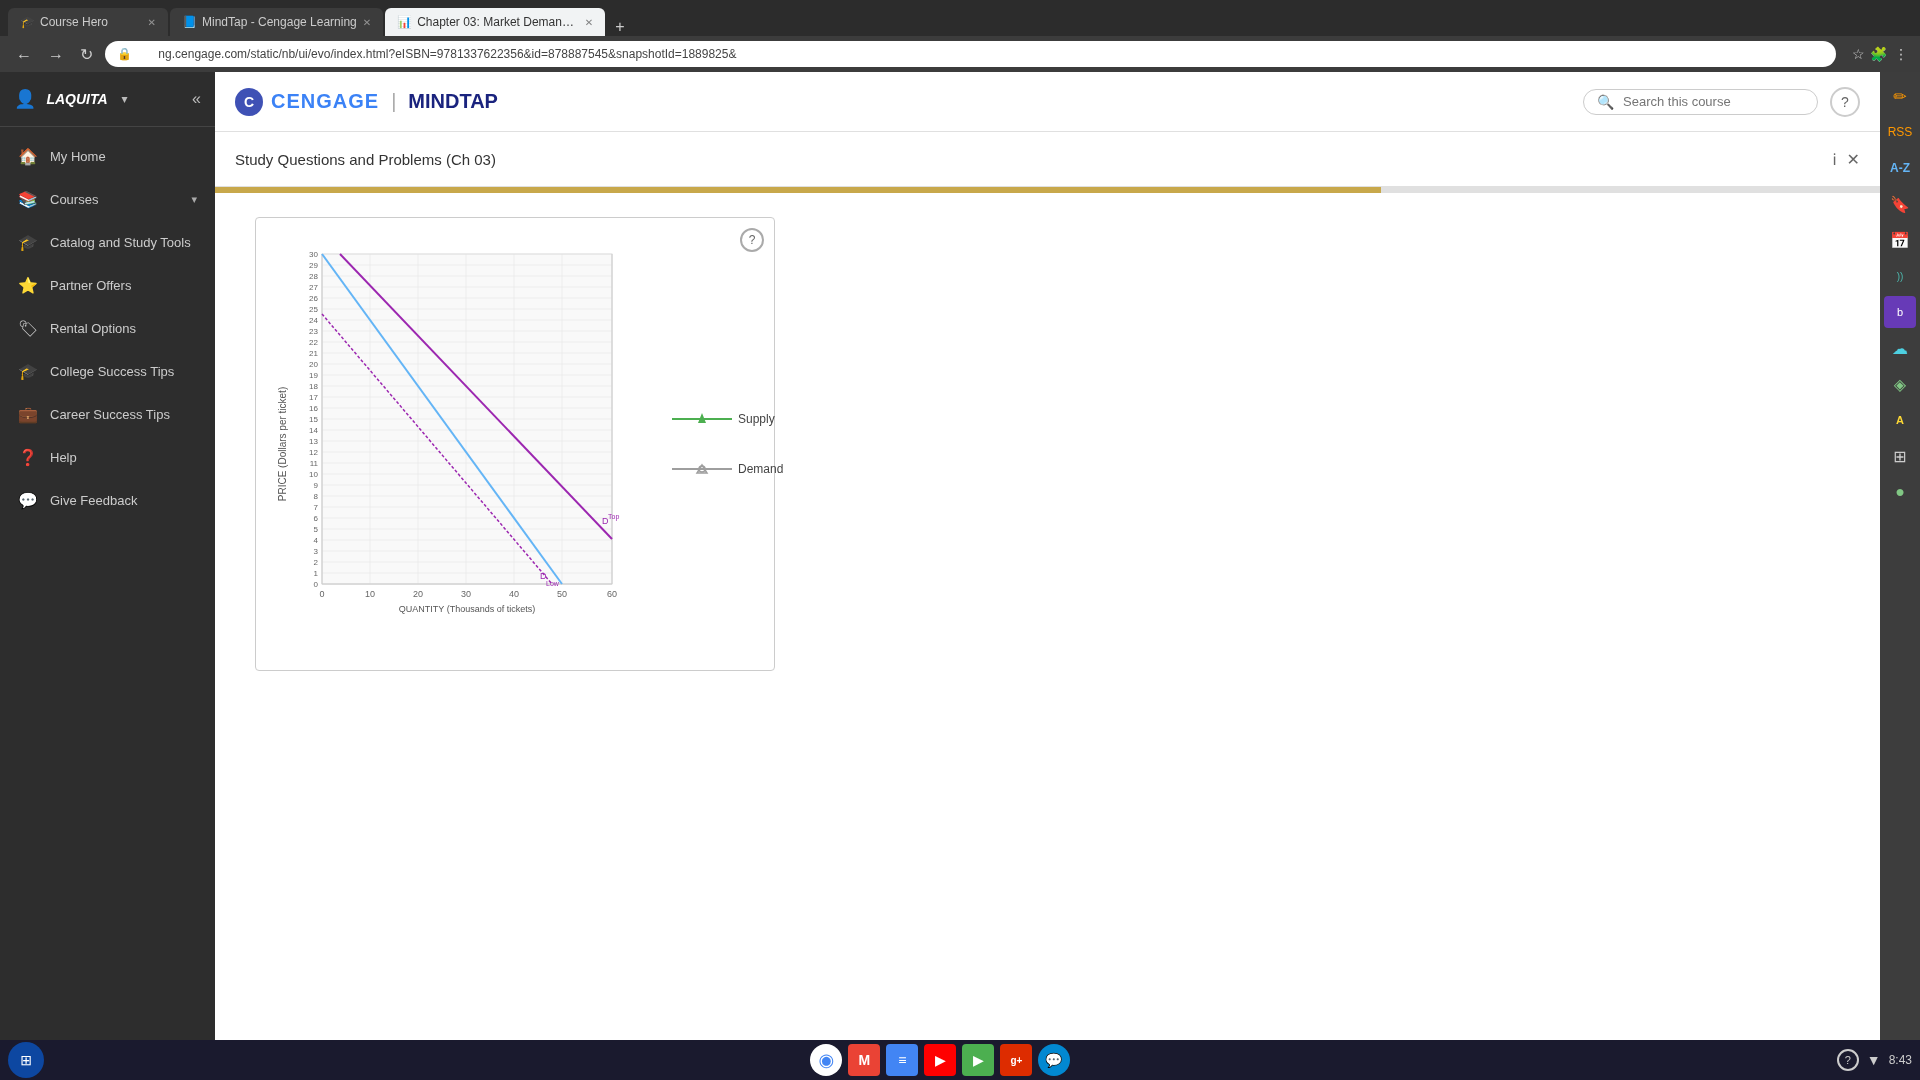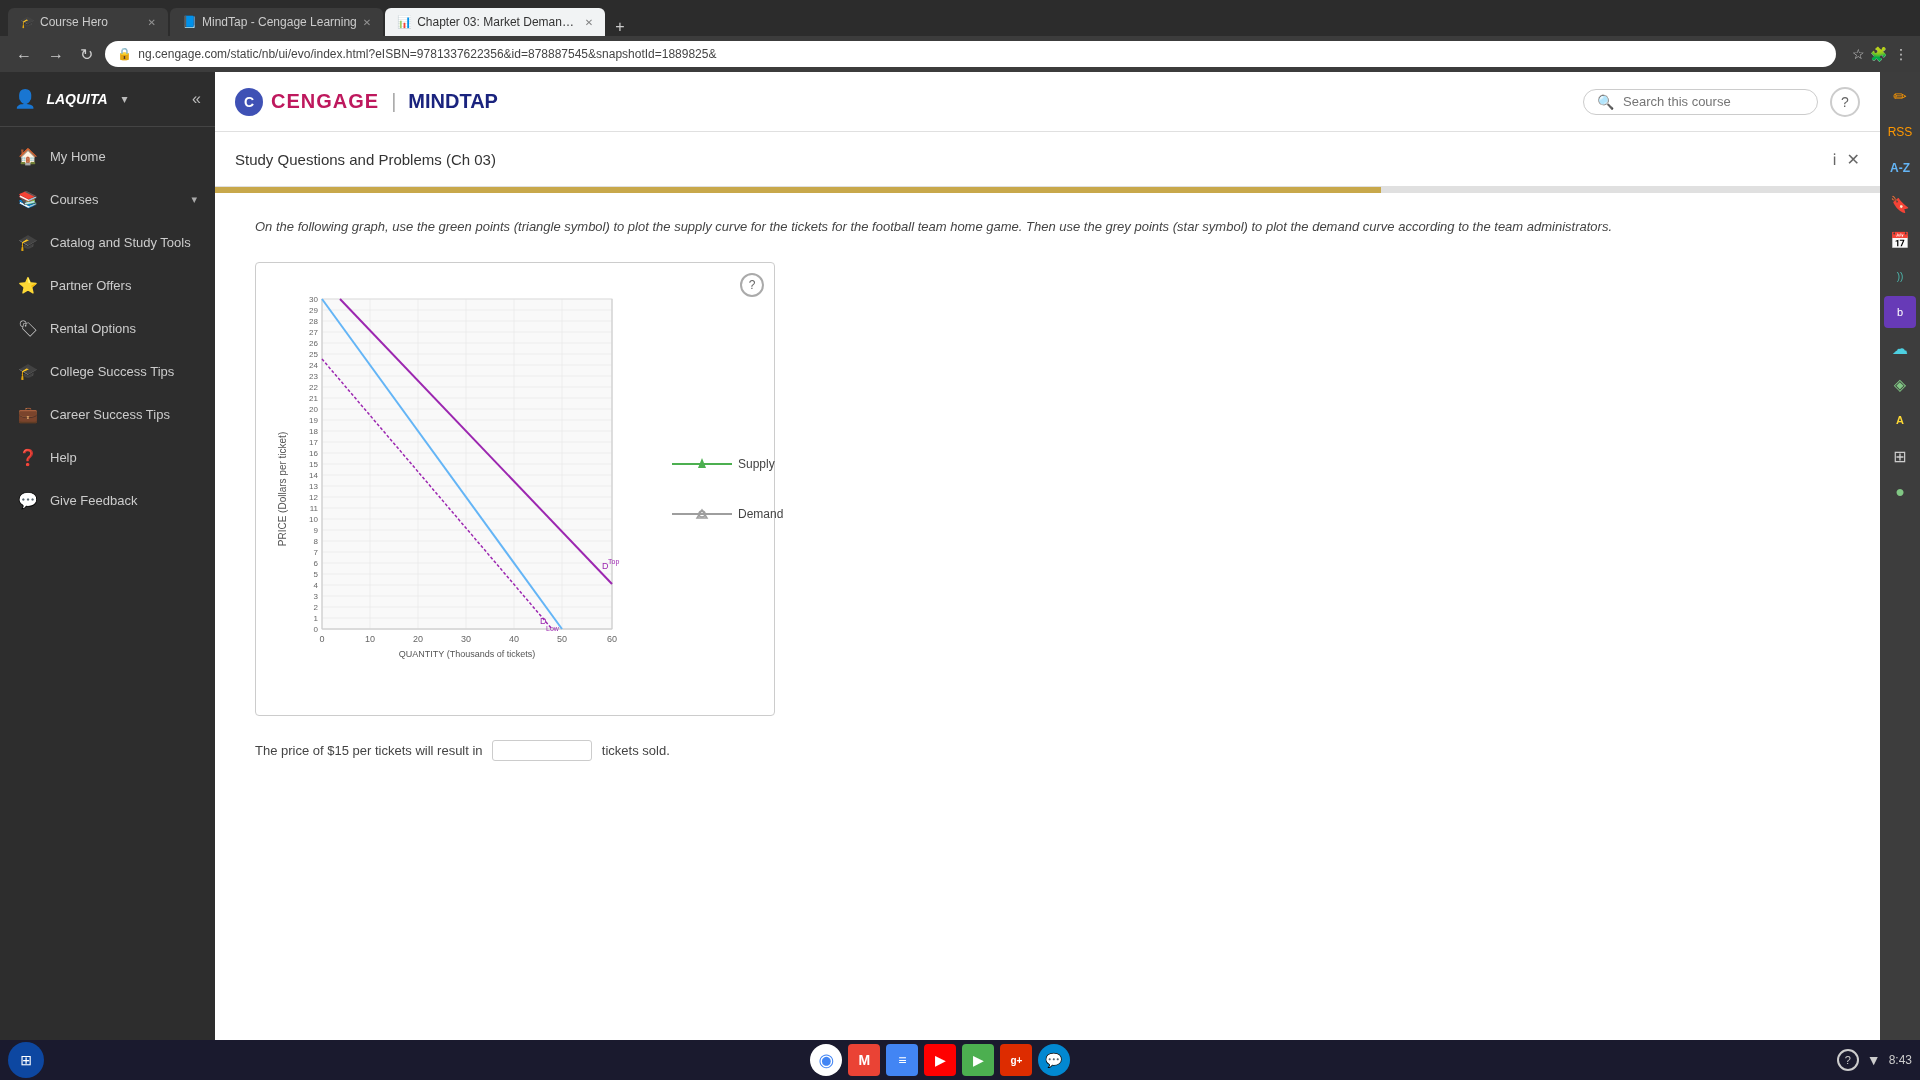--- a/index.html
+++ b/index.html
@@ -11,21 +11,21 @@
     .tab { display: flex; align-items: center; height: 28px; padding: 0 12px; border-radius: 6px 6px 0 0; font-size: 12px; color: #ccc; background: #3c3c3c; margin-right: 2px; gap: 6px; min-width: 160px; max-width: 220px; }
     .tab.active { background: #f1f3f4; color: #333; }
     .tab-favicon { width: 14px; height: 14px; border-radius: 2px; }
     .tab-title { flex: 1; overflow: hidden; text-overflow: ellipsis; white-space: nowrap; font-size: 12px; }
     .tab-close { font-size: 10px; cursor: pointer; opacity: 0.6; }
     .tab-new { background: none; color: #ccc; font-size: 16px; border: none; cursor: pointer; padding: 0 8px; }
     .address-bar { display: flex; align-items: center; height: 36px; padding: 0 12px; gap: 8px; }
     .nav-btn { background: none; border: none; color: #ccc; font-size: 16px; cursor: pointer; padding: 0 4px; }
     .url-bar { flex: 1; background: #fff; border-radius: 20px; height: 26px; display: flex; align-items: center; padding: 0 12px; font-size: 12px; color: #333; }
     .url-bar-icon { color: #666; margin-right: 6px; }
-    .url-text { font-size: 12px; color: #444; }
+    .url-text { font-size: 12px; color: #444; margin-left: 20px; }
     .browser-actions { display: flex; gap: 6px; margin-left: 8px; }
     .browser-action-btn { background: none; border: none; color: #ccc; font-size: 14px; cursor: pointer; }
 
     
     .app-container { display: flex; flex: 1; overflow: hidden; }
 
     
     .sidebar { width: 215px; background: #2d2d2d; color: #fff; display: flex; flex-direction: column; flex-shrink: 0; }
     .sidebar-user { display: flex; align-items: center; padding: 16px 14px; gap: 10px; border-bottom: 1px solid #444; }
     .sidebar-user-icon { font-size: 18px; color: #bbb; }
@@ -38,21 +38,21 @@
     .sidebar-item-label { font-size: 13px; }
     .sidebar-item.has-sub { position: relative; }
     .sidebar-item-chevron { margin-left: auto; font-size: 11px; color: #aaa; }
 
     
     .main { flex: 1; display: flex; flex-direction: column; overflow: hidden; }
 
     
     .top-header { height: 60px; background: #fff; border-bottom: 1px solid #e0e0e0; display: flex; align-items: center; padding: 0 20px; }
     .logo-area { display: flex; align-items: center; gap: 8px; }
-    .logo-cengage { font-size: 20px; font-weight: bold; color: #be185d; letter-spacing: 1px; }
+    .logo-cengage { font-size: 20px; font-weight: bold; color: #3b82f6; letter-spacing: 1px; }
     .logo-divider { color: #aaa; font-size: 20px; margin: 0 4px; }
     .logo-mindtap { font-size: 20px; font-weight: bold; color: #1a237e; }
     .logo-icon { width: 28px; height: 28px; background: #3f51b5; border-radius: 50%; display: flex; align-items: center; justify-content: center; color: white; font-size: 14px; font-weight: bold; }
     .header-spacer { flex: 1; }
     .search-area { display: flex; align-items: center; gap: 8px; border: 1px solid #ccc; border-radius: 20px; padding: 4px 14px; }
     .search-icon { color: #666; font-size: 14px; }
     .search-input { border: none; outline: none; font-size: 13px; color: #0f172a; width: 180px; background: transparent; }
     .header-help { width: 30px; height: 30px; border-radius: 50%; border: 2px solid #ccc; display: flex; align-items: center; justify-content: center; font-size: 14px; color: #666; margin-left: 12px; cursor: pointer; }
 
     
@@ -226,21 +226,20 @@
           <span class="panel-title">Study Questions and Problems (Ch 03)</span>
           <div class="panel-header-actions">
             <button class="panel-icon-btn">ℹ</button>
             <button class="panel-icon-btn">✕</button>
           </div>
         </div>
         <div class="progress-bar-container">
           <div class="progress-bar-fill"></div>
         </div>
         <div class="content-body">
-          <p class="instruction-text">On the following graph, use the green points (triangle symbol) to plot the supply curve for the tickets for the football team home game. Then use the grey points (star symbol) to plot the demand curve according to the team administrators.</p>
 
           <div class="graph-container">
             <div class="graph-help-btn">?</div>
             <div class="graph-inner">
               <div class="chart-area">
                 <svg class="chart-svg" width="380" height="420">
 
                   <text x="14" y="210" text-anchor="middle" font-size="10" fill="#555" transform="rotate(-90,14,210)">PRICE (Dollars per ticket)</text>
 
                   <rect x="50" y="20" width="290" height="330" fill="#f9f9f9" stroke="#ddd"></rect>
@@ -367,25 +366,20 @@
                       <polygon points="30,6 25,14 35,14 30,6" fill="none" stroke="#9e9e9e" stroke-width="1.5"></polygon>
                       <circle cx="30" cy="10" r="3" fill="none" stroke="#9e9e9e" stroke-width="1.5"></circle>
                     </svg>
                   </div>
                   <span class="legend-label">Demand</span>
                 </div>
               </div>
             </div>
           </div>
 
-          <p class="bottom-text">
-            <span>The price of $15 per tickets will result in</span>
-            <input type="text" style="width: 100px; border: 1px solid rgb(204, 204, 204); border-radius: 3px; padding: 2px 6px; font-size: 13px; margin: 0px 6px;">
-            <span>tickets sold.</span>
-          </p>
         </div>
       </div>
     </div>
   </div>
 
   <div class="right-toolbar">
     <div class="rt-btn orange">✏</div>
     <div class="rt-btn orange" style="font-size:12px;">RSS</div>
     <div class="rt-btn blue" style="font-size:12px; font-weight:bold;">A-Z</div>
     <div class="rt-btn blue">🔖</div>

